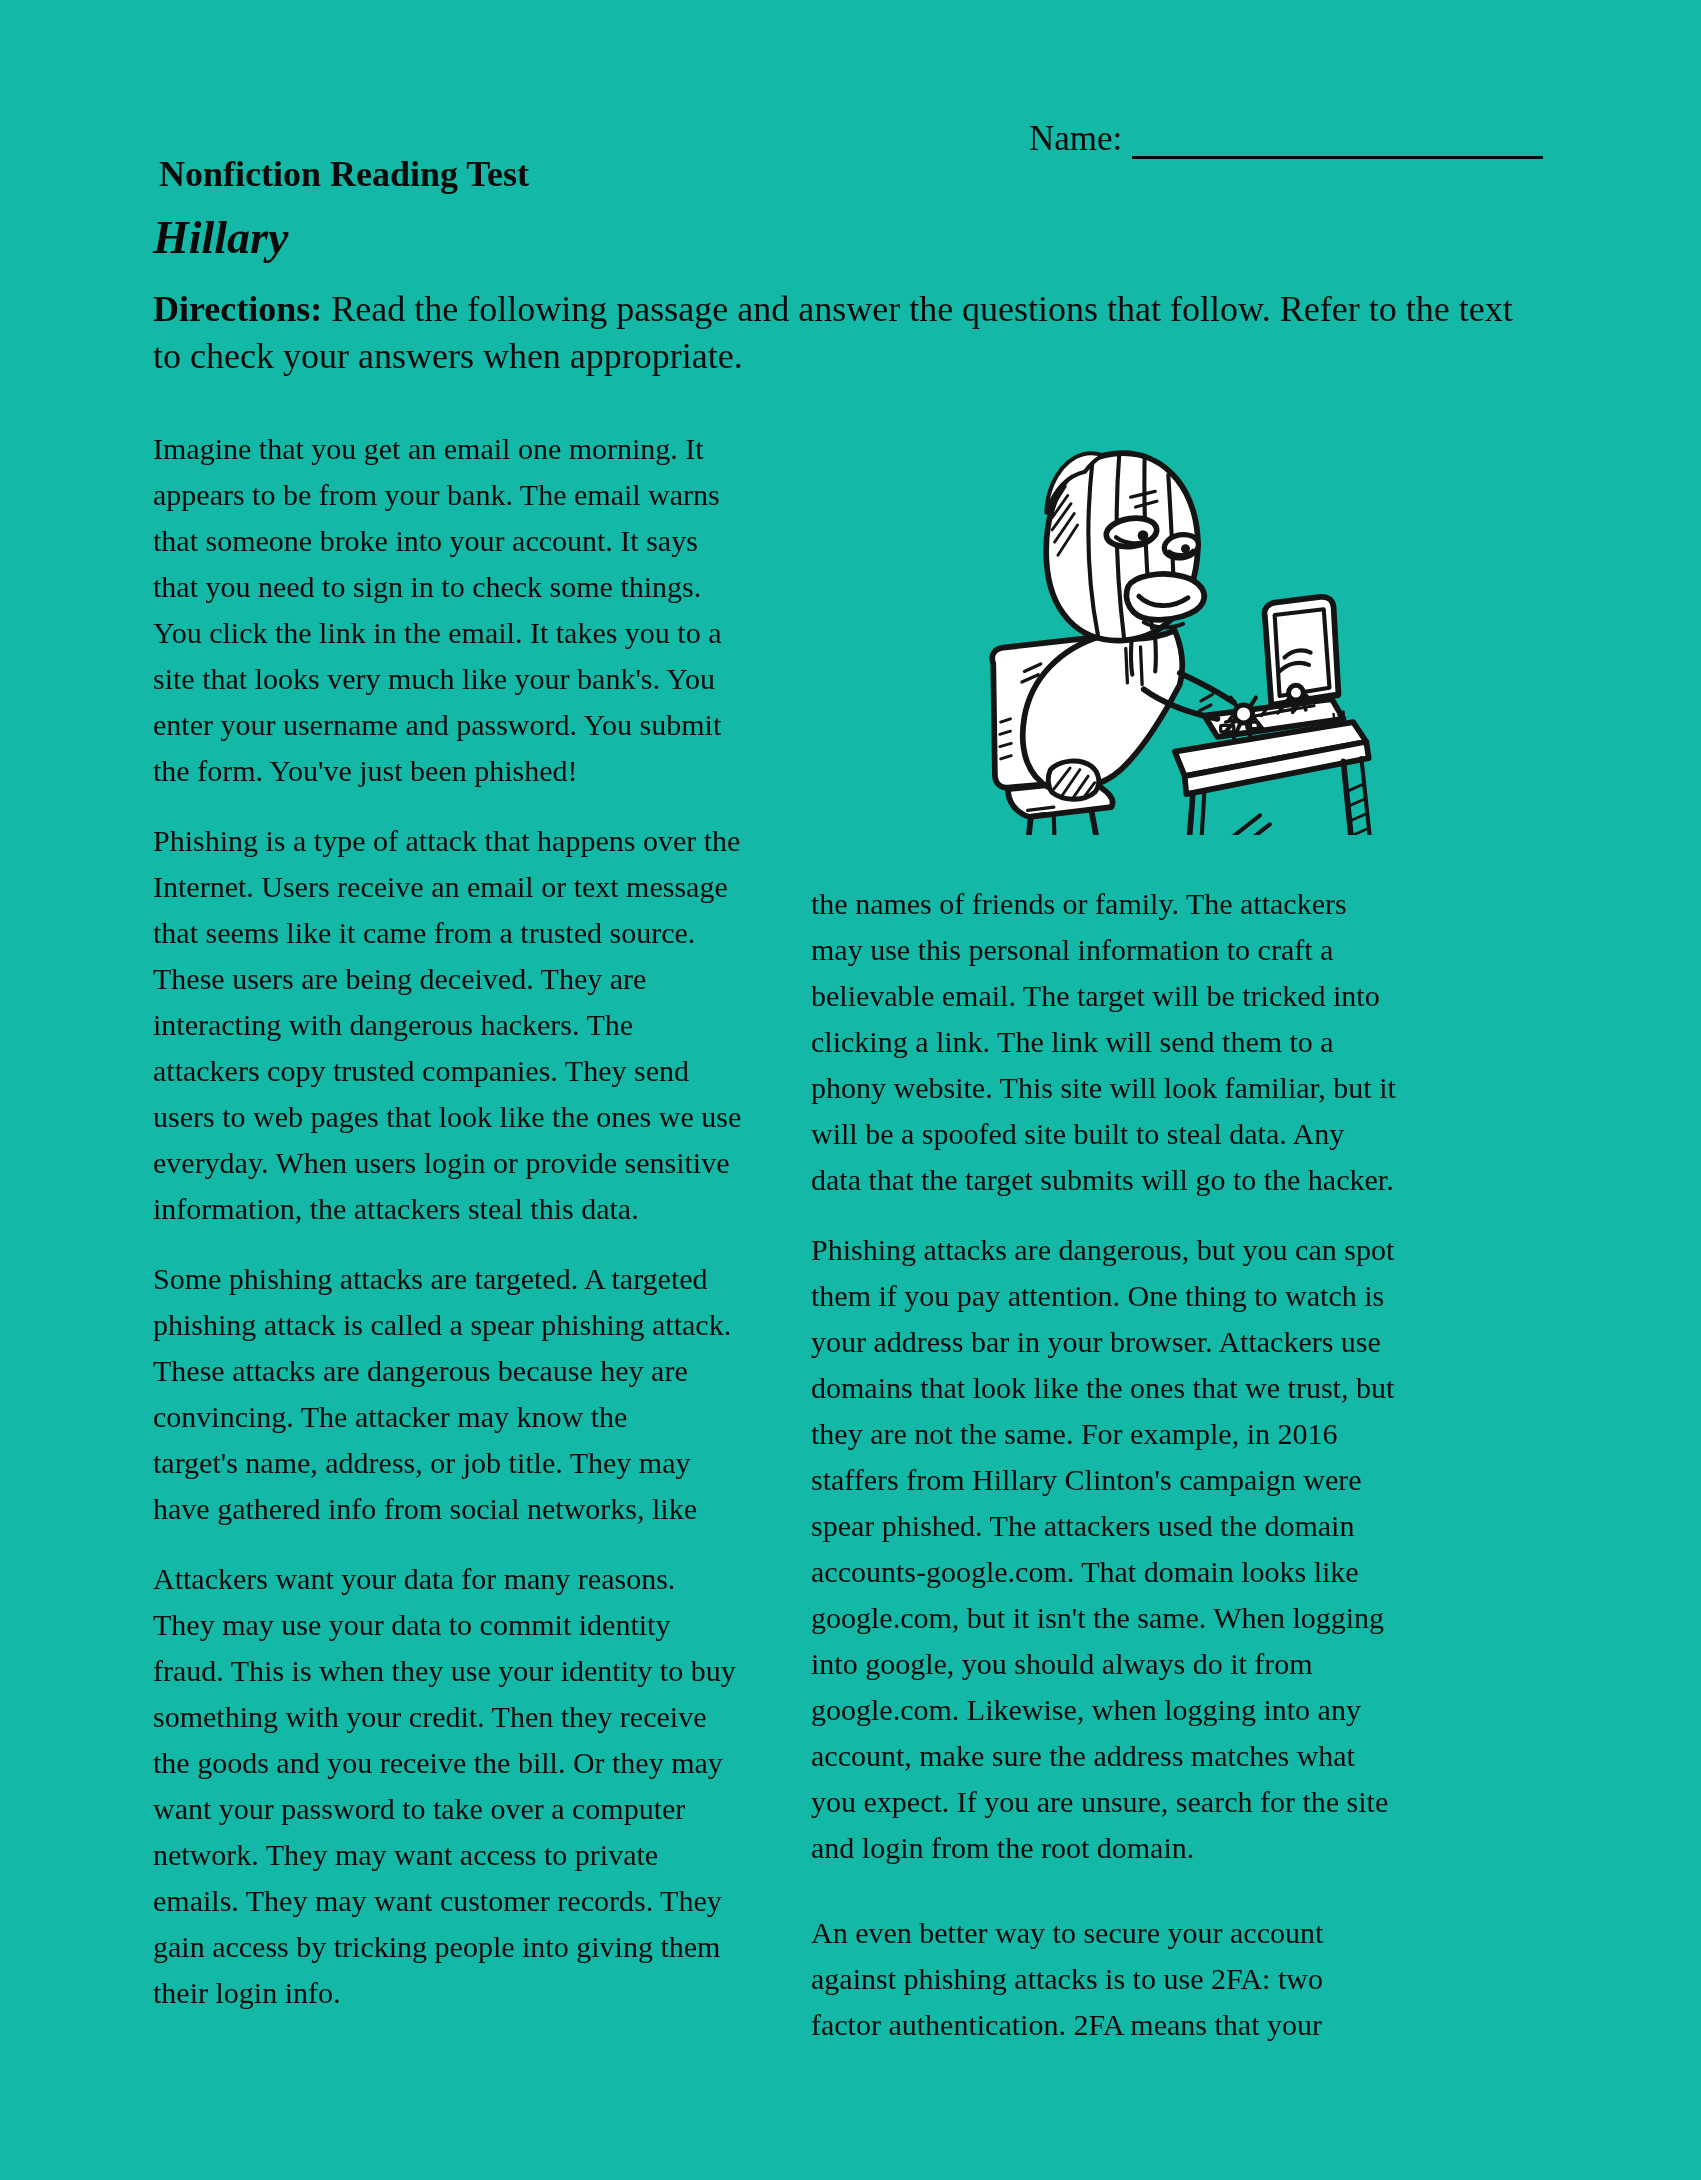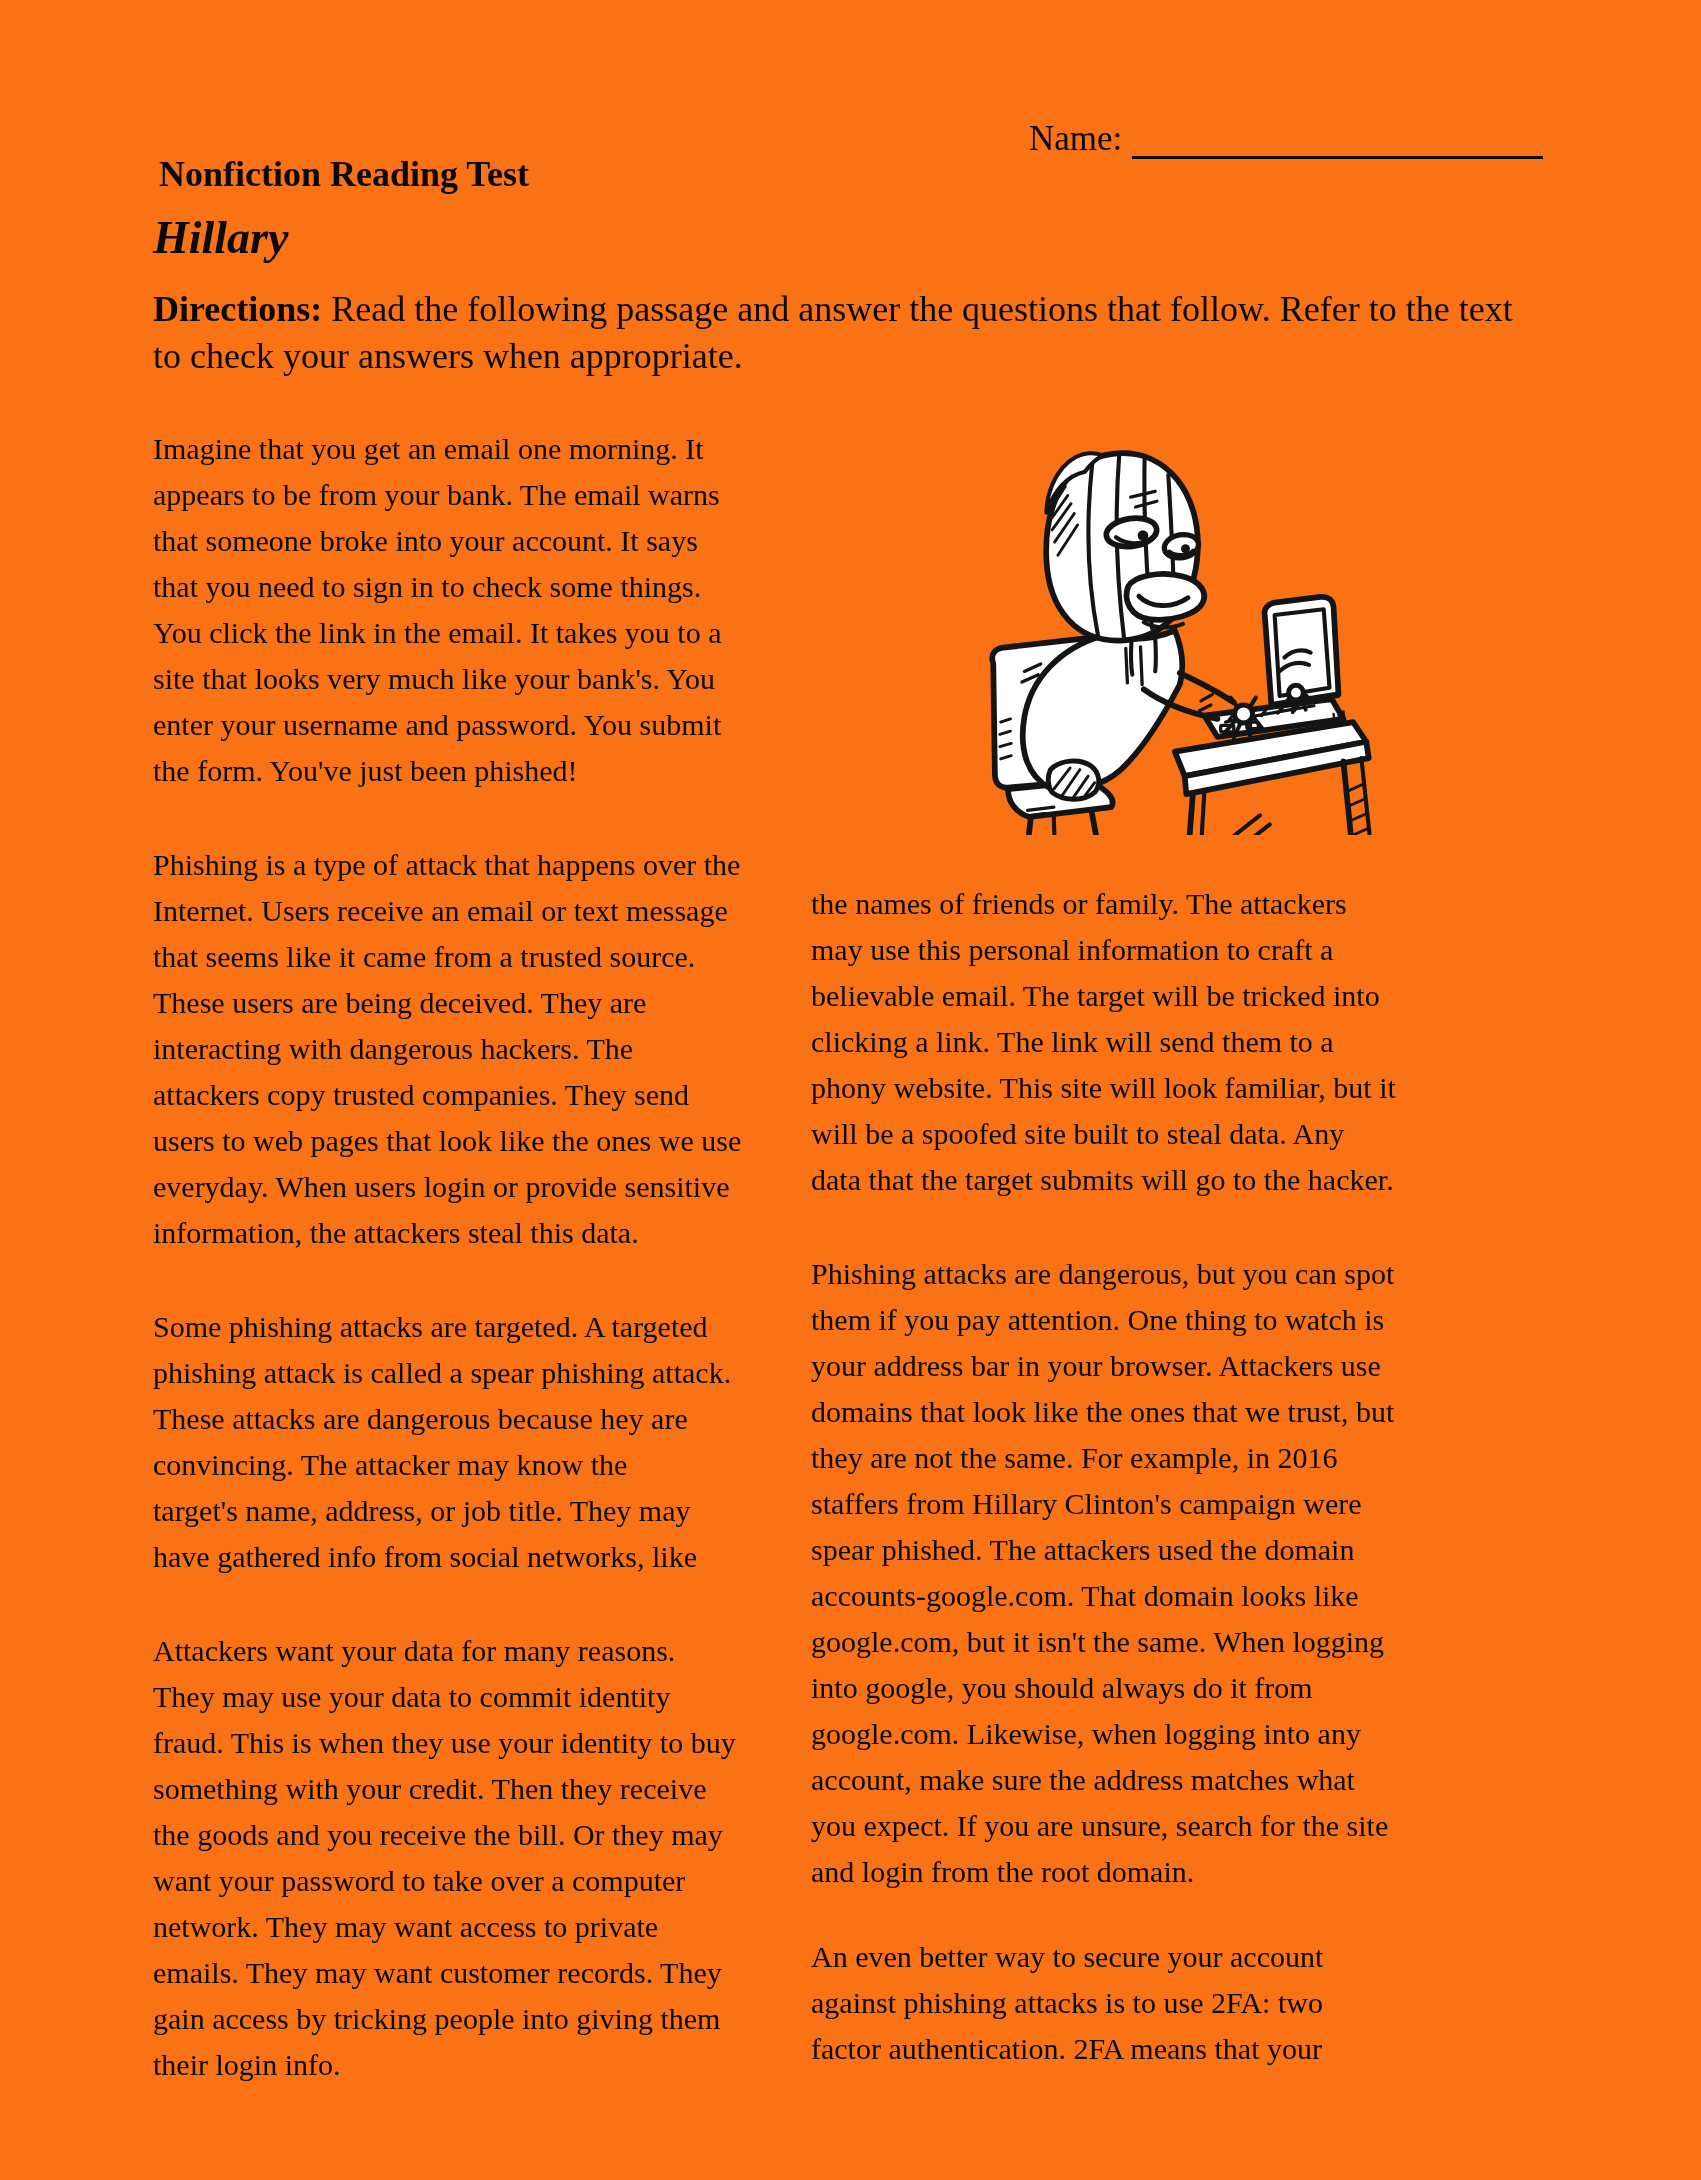--- a/index.html
+++ b/index.html
@@ -1,20 +1,20 @@
 <!DOCTYPE html>
 <html style="font-size:13.6px"><head>
 <meta charset="utf-8">
 <style>
   html, body { margin:0; padding:0; background:#ffffff; }
   .page {
     position:relative;
     width:1701px;
     height:2181px;
-    background:#f97316;
+    background:#14b8a6;
     color:#0a0a0a;
     font-family:"Liberation Serif", serif;
     overflow:hidden;
   }
   .name-row {
     position:absolute;
     left:1029px; top:119px;
     font-size:35px;
     white-space:nowrap;
   }
@@ -54,21 +54,21 @@
   .directions .dlabel { font-weight:bold;text-align:center; }
   .col { position:absolute; top:426px; }
   .col-left  { left:153px;  width:720px; }
   .col-right { left:811px; width:741px; }
   .para {
     margin:0;
     font-size:30px;
     line-height:46px;
     white-space:pre;
   }
-  .para + .para { margin-top:48px; }
+  .para + .para { margin-top:24px; }
   .col-right .para.extra-gap { margin-top:39px; }
   .illustration {
     width:477px;
     height:409px;
     margin:0 0 46px 109px;
   }
   .illustration svg { width:100%; height:100%; }
 </style>
 </head>
 <body>

